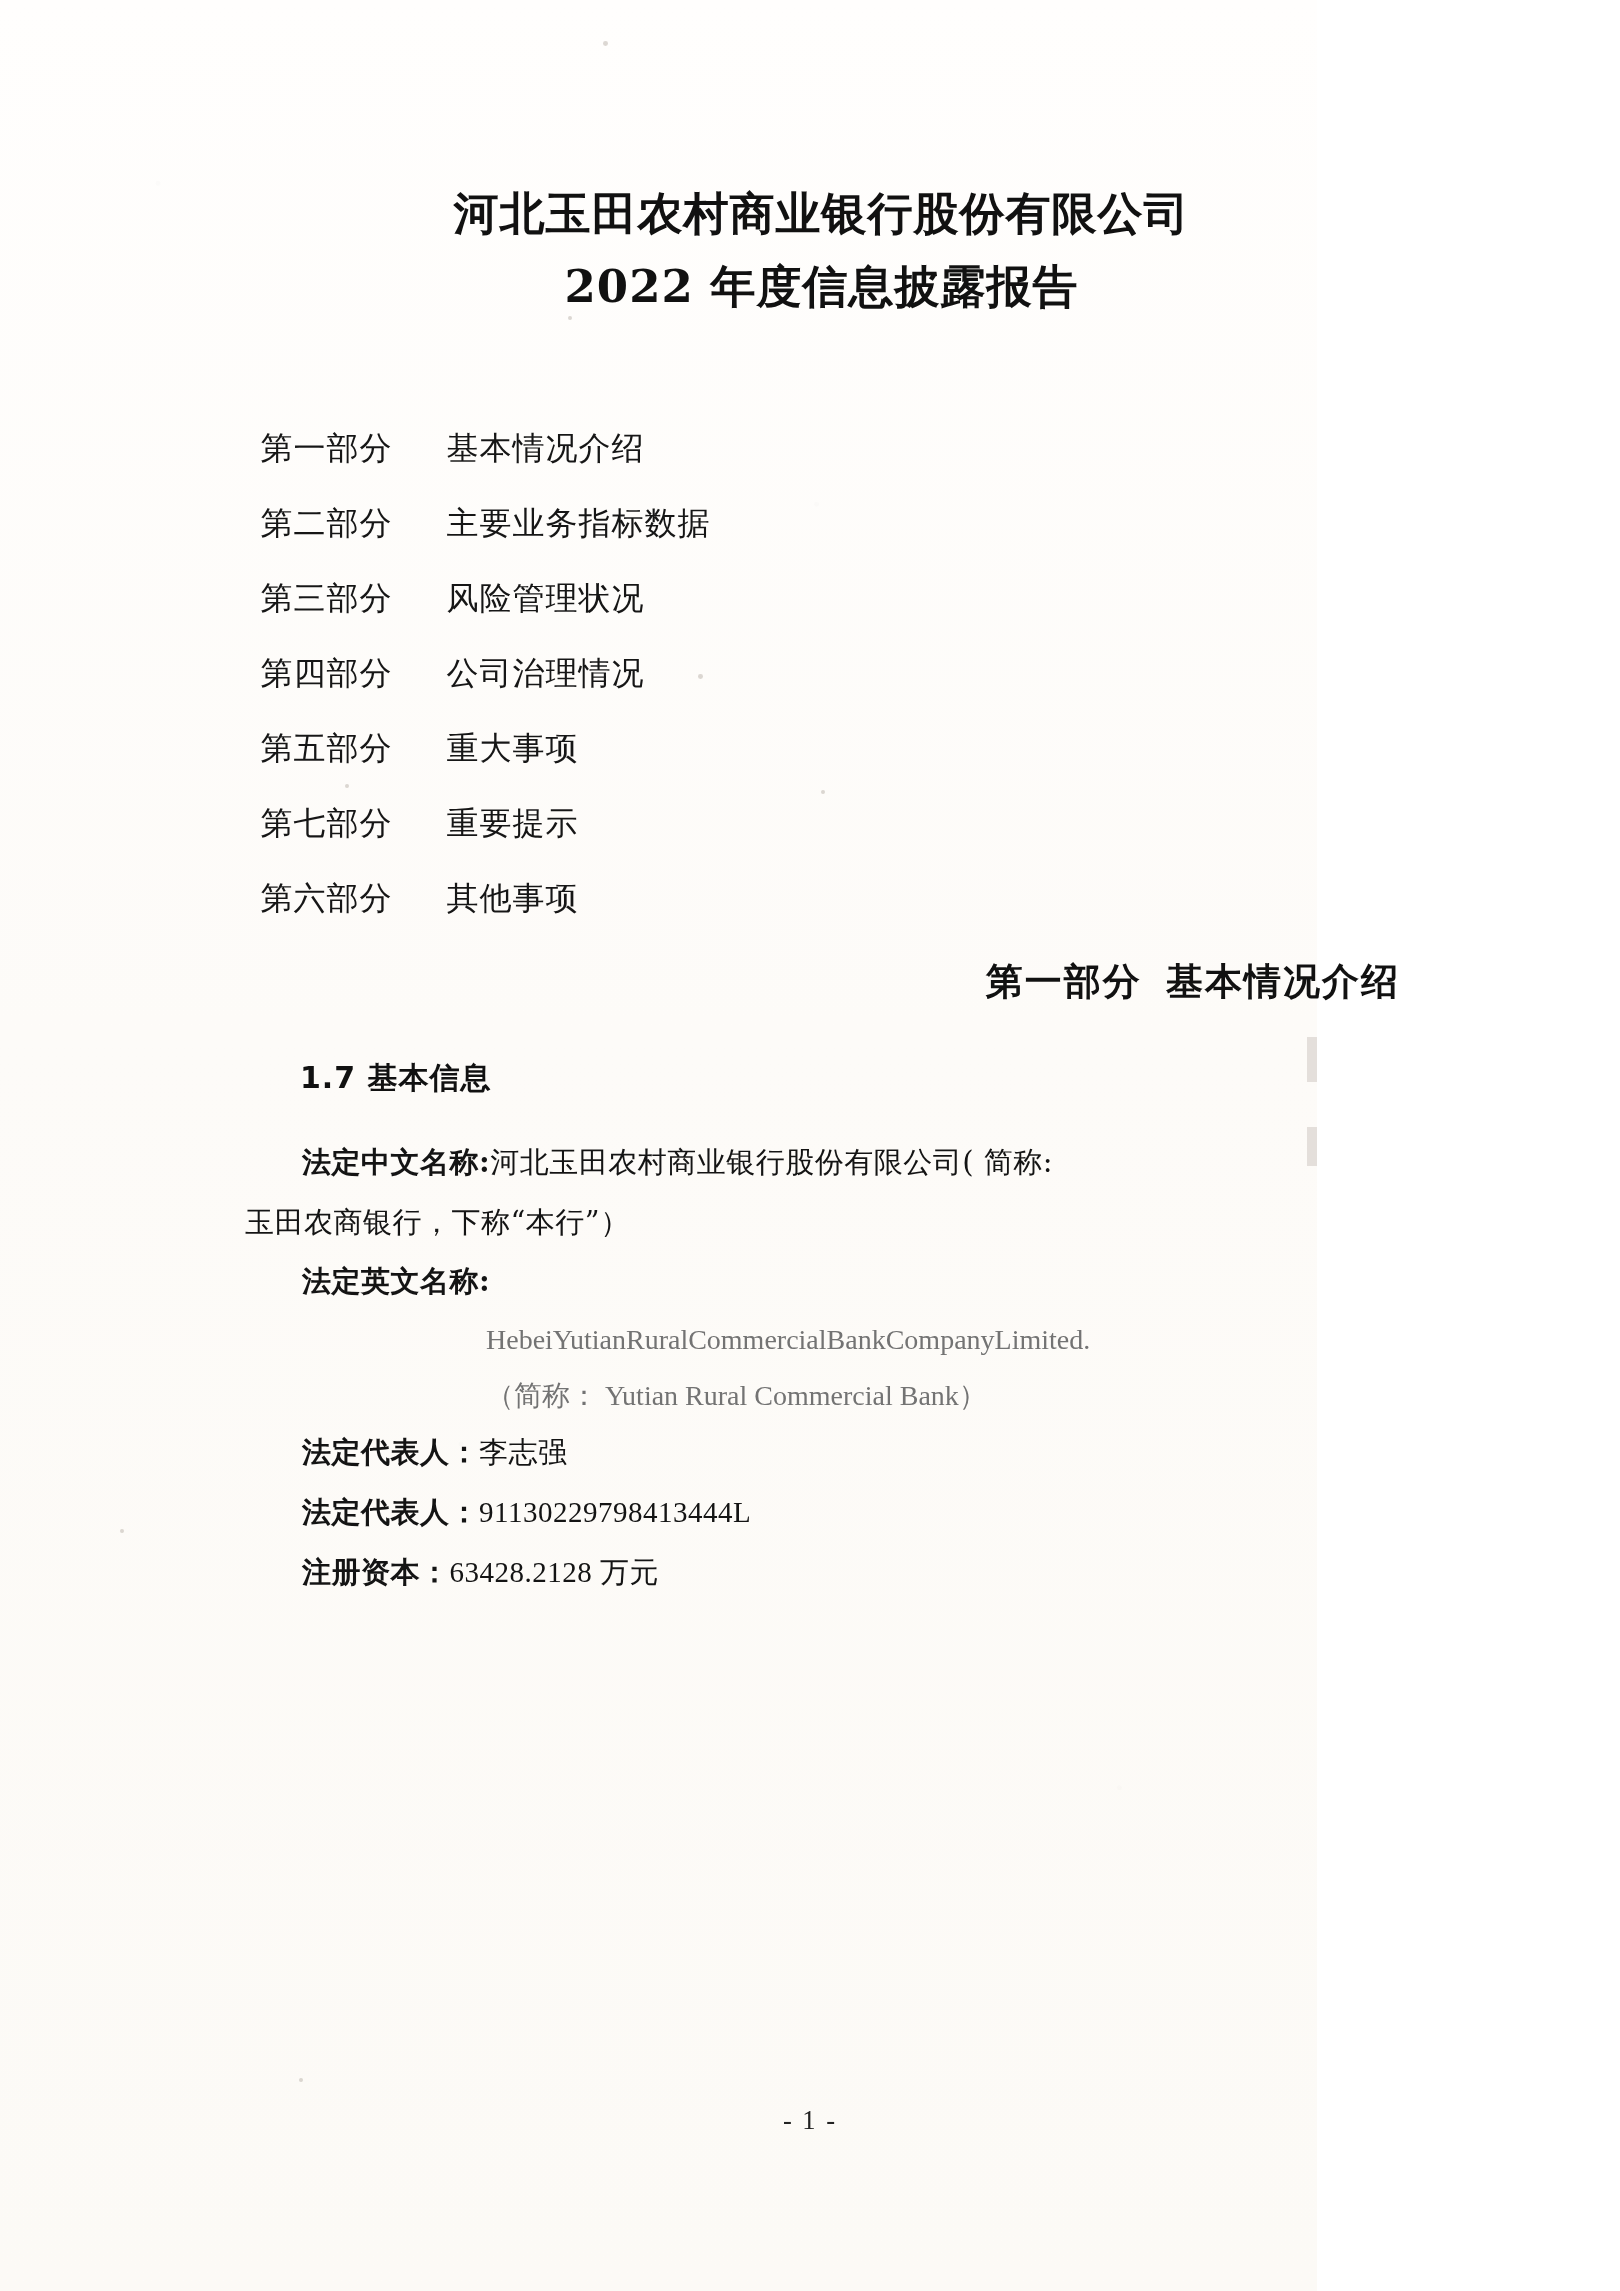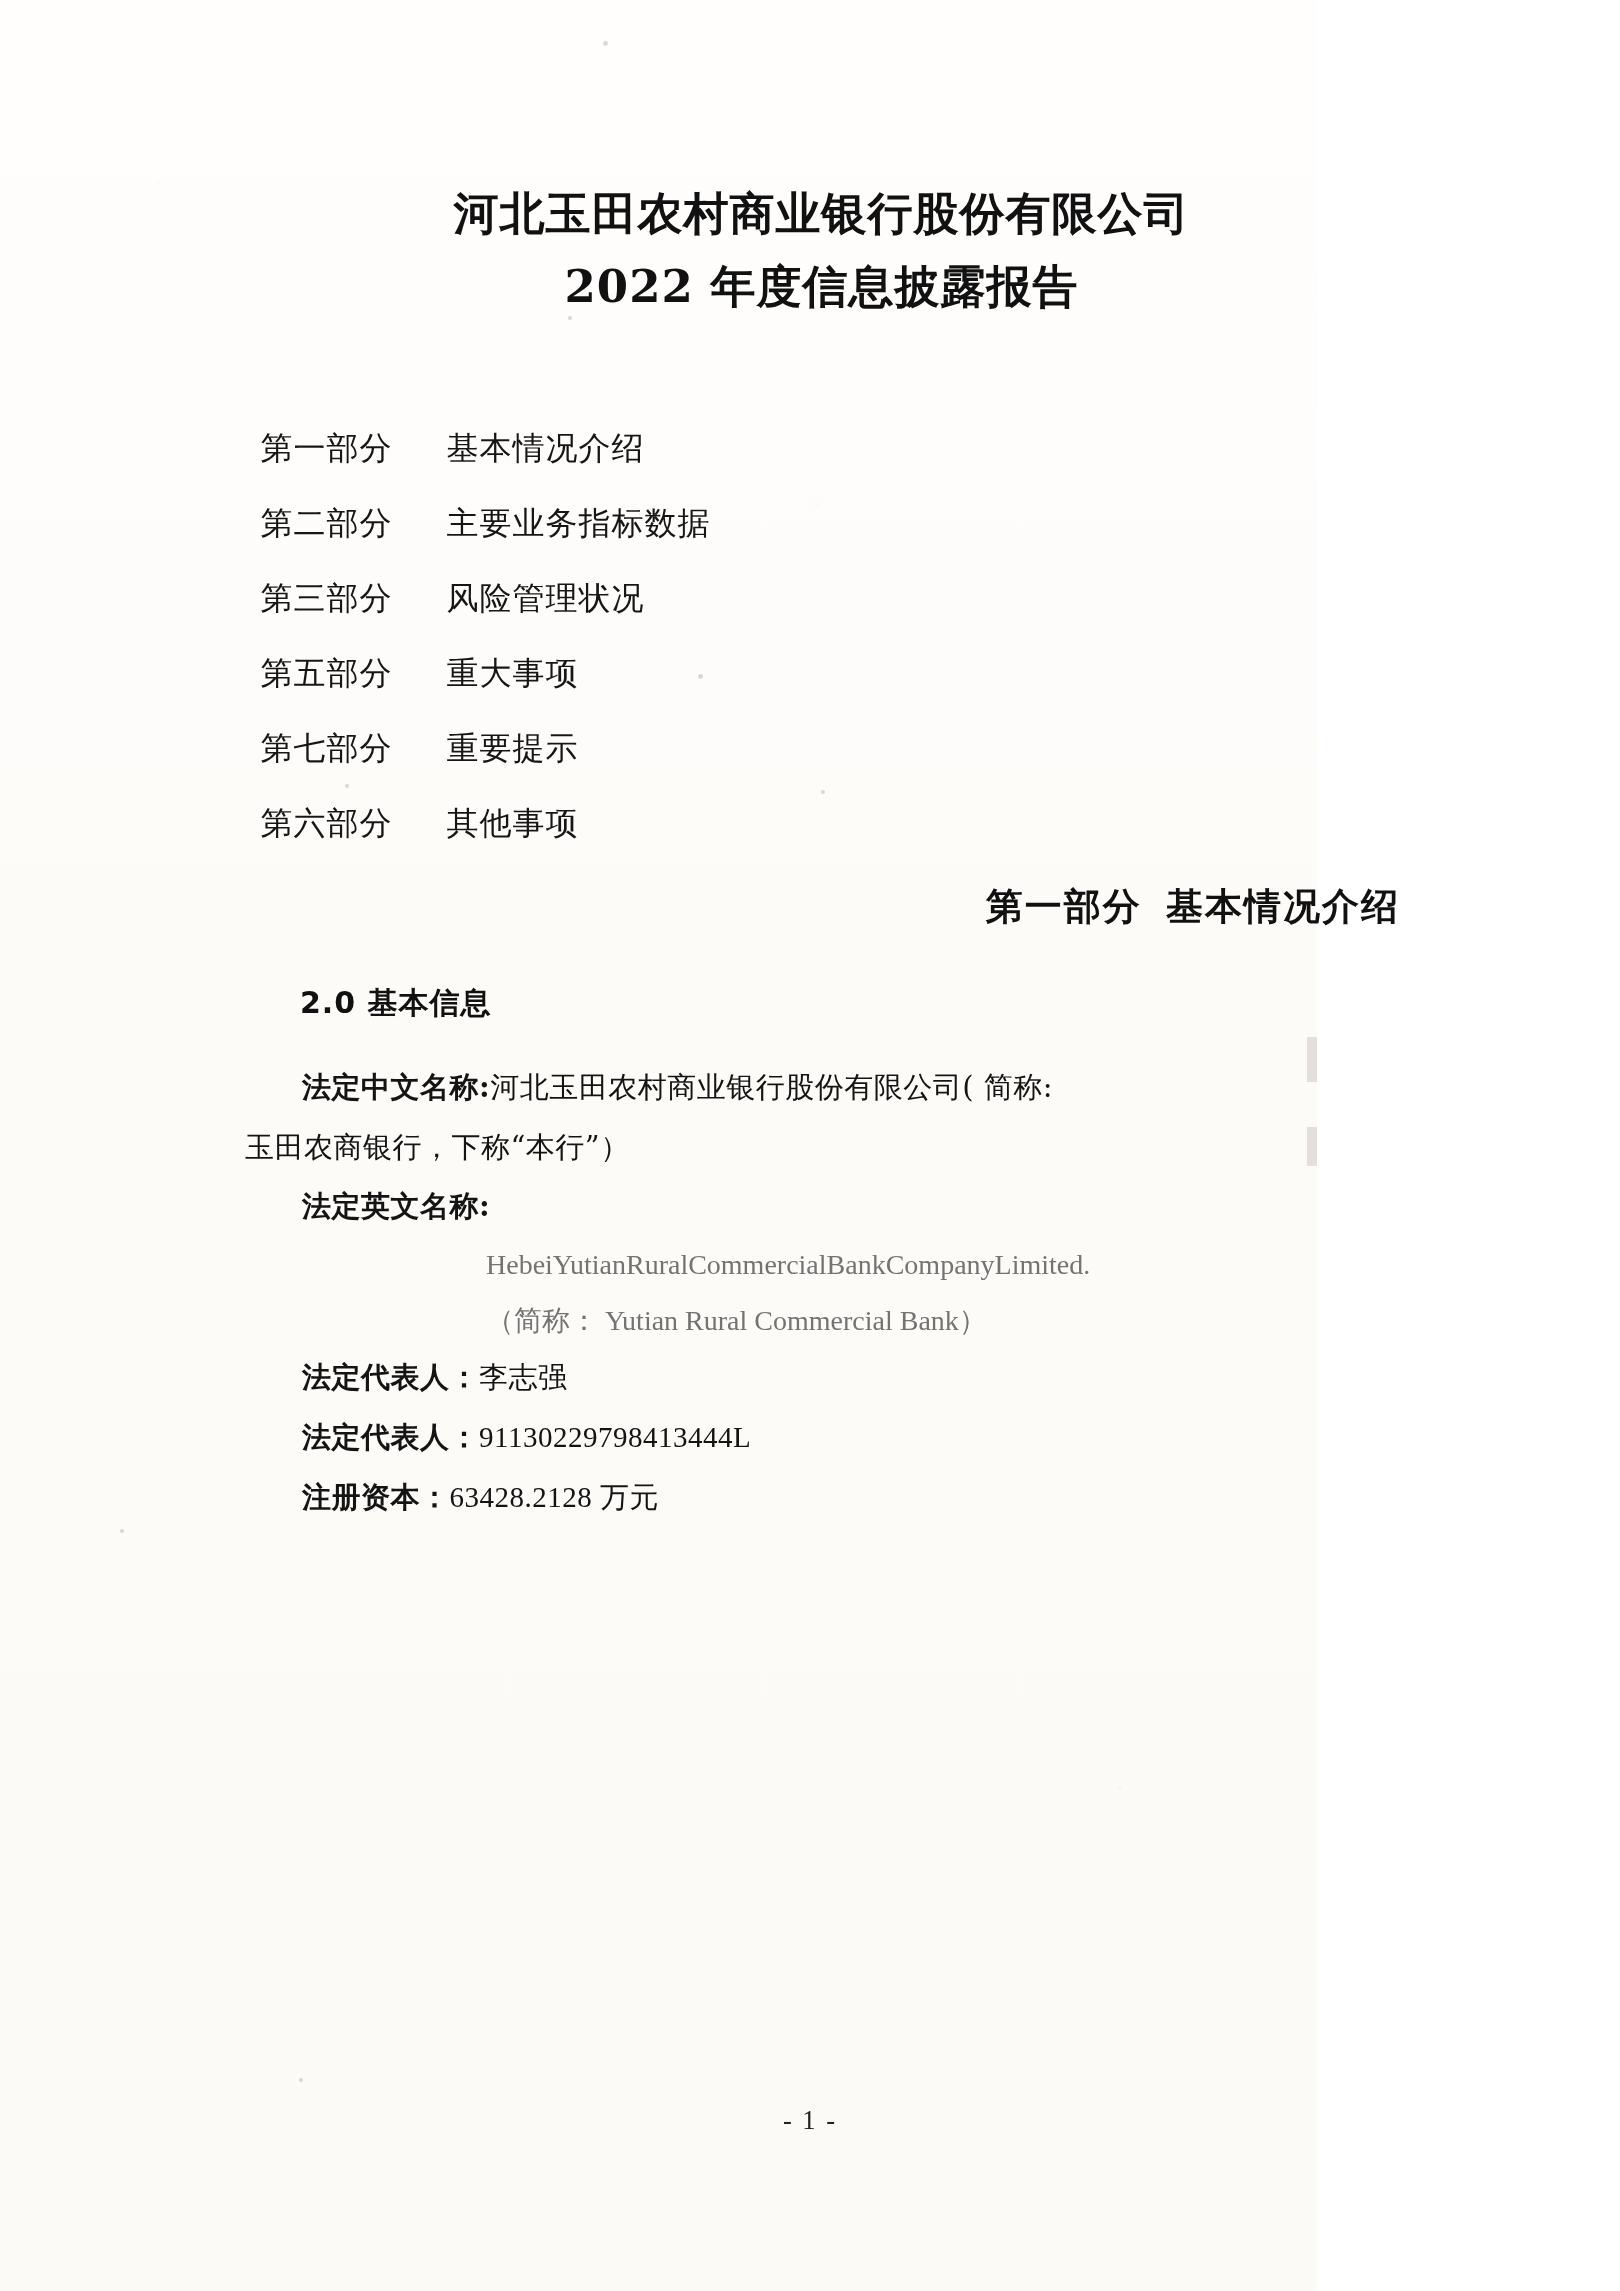--- a/index.html
+++ b/index.html
@@ -190,36 +190,40 @@
       </div>
       <div class="toc-item">
         <span class="toc-num">第二部分</span>
         <span class="toc-label">主要业务指标数据</span>
       </div>
       <div class="toc-item">
         <span class="toc-num">第三部分</span>
         <span class="toc-label">风险管理状况</span>
       </div>
       <div class="toc-item">
+        <span class="toc-num">第四部分</span>
+        <span class="toc-label">公司治理情况</span>
+      </div>
+      <div class="toc-item">
         <span class="toc-num">第五部分</span>
         <span class="toc-label">重大事项</span>
       </div>
       <div class="toc-item">
         <span class="toc-num">第七部分</span>
         <span class="toc-label">重要提示</span>
       </div>
       <div class="toc-item">
         <span class="toc-num">第六部分</span>
         <span class="toc-label">其他事项</span>
       </div>
     </div>
 
     <h2 class="section-title">第一部分   基本情况介绍</h2>
 
-    <h3 class="sub-title">2.0  基本信息</h3>
+    <h3 class="sub-title">1.7  基本信息</h3>
 
     <div class="body-block">
       <p class="body-line">
         <span class="label-b">法定中文名称:</span><span>河北玉田农村商业银行股份有限公司( 简称:</span>
       </p>
       <p class="body-line hang">
         <span>玉田农商银行，下称“本行”）</span>
       </p>
       <p class="body-line">
         <span class="label-b">法定英文名称:</span>

